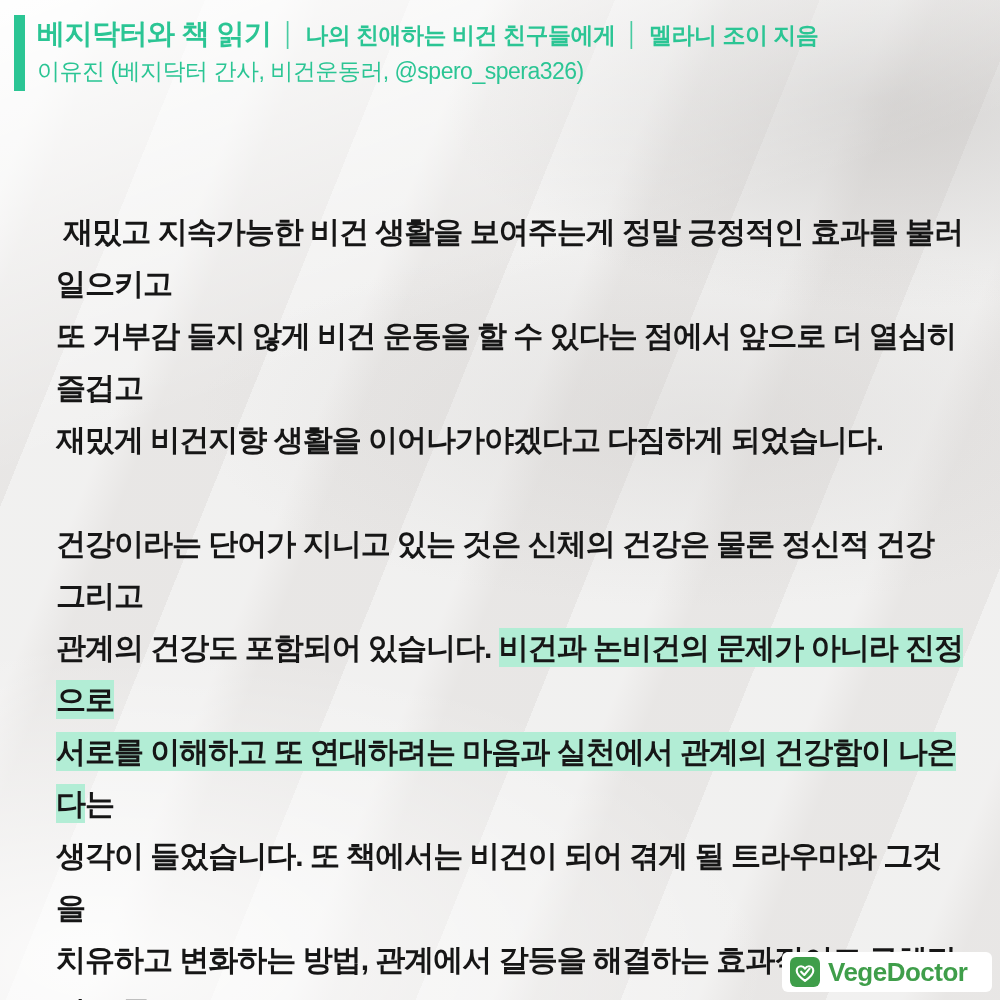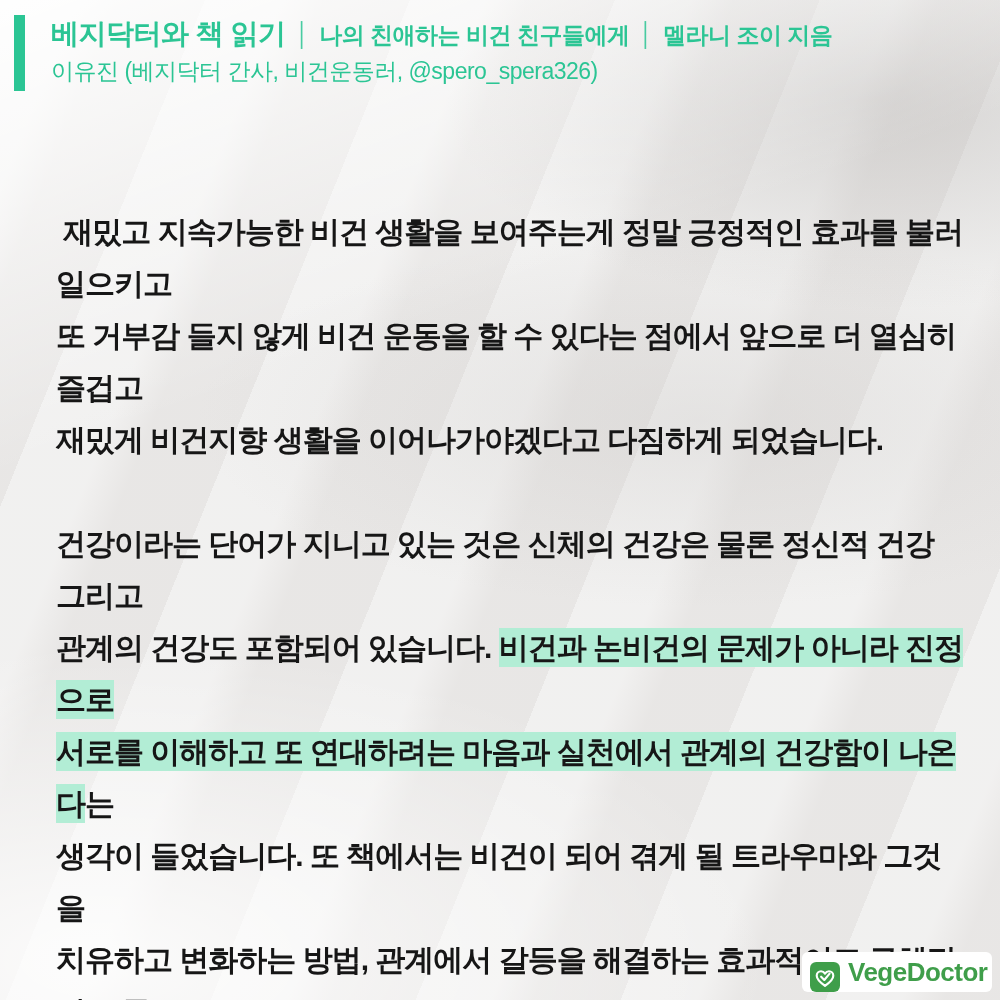--- a/index.html
+++ b/index.html
@@ -15,21 +15,21 @@
       radial-gradient(ellipse 620px 300px at 88% 10%, rgba(182,179,177,0.45), transparent 70%),
       radial-gradient(ellipse 700px 260px at 70% 42%, rgba(198,195,193,0.30), transparent 72%),
       radial-gradient(ellipse 900px 420px at 10% 96%, rgba(255,255,255,0.85), transparent 75%),
       repeating-linear-gradient(112deg, rgba(255,255,255,0.28) 0 70px, rgba(222,219,217,0.28) 110px 190px),
       #ecebea;
   }
 
   
   .header{position:absolute;left:14px;top:15px;right:20px;display:flex;}
   .accent-bar{width:11px;height:76px;background:var(--green);flex:0 0 aupx;flex-shrink:0;}
-  .header-text{margin-left:26px;color:var(--green);}
+  .header-text{margin-left:12px;color:var(--green);}
   .h-line1{font-size:23px;font-weight:700;letter-spacing:-0.5px;line-height:38px;white-space:nowrap;}
   .h-line1 .series{font-size:28px;}
   .h-line1 .sep{font-weight:400;opacity:.85;padding:0 4px;position:relative;top:-1px;}
   .h-line2{font-size:23px;font-weight:400;letter-spacing:-0.5px;line-height:34px;white-space:nowrap;}
 
   
   .body-text{
     position:absolute;left:40px;top:206px;right:30px;
     color:#161616;
     font-size:30px;font-weight:700;letter-spacing:-1px;
@@ -40,23 +40,23 @@
     background:var(--highlight);
     color:inherit;
     padding:3px 0;
     -webkit-box-decoration-break:clone;
     box-decoration-break:clone;
   }
 
   
   .logo{
     position:absolute;right:8px;bottom:8px;
-    width:190px;height:40px;
+    width:210px;height:40px;
     background:#ffffff;border-radius:6px;
-    display:flex;align-items:flex-end;gap:8px;
+    display:flex;align-items:center;gap:8px;
     padding:0 10px 0 8px;box-sizing:border-box;
   }
   .logo-icon{width:30px;height:30px;flex:0 0 30px;display:block;}
   .logo-text{
     color:var(--logo-green);
     font-size:26px;font-weight:700;letter-spacing:-0.5px;
     line-height:40px;white-space:nowrap;
   }
 </style>
 </head>

